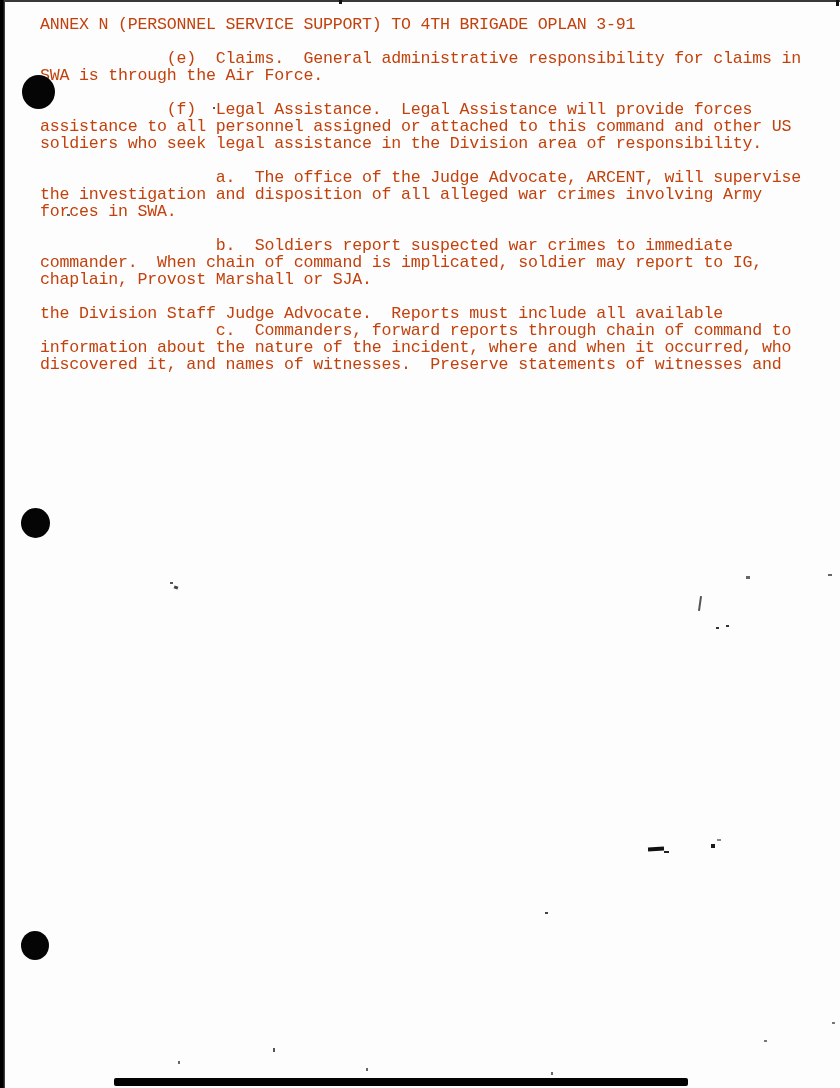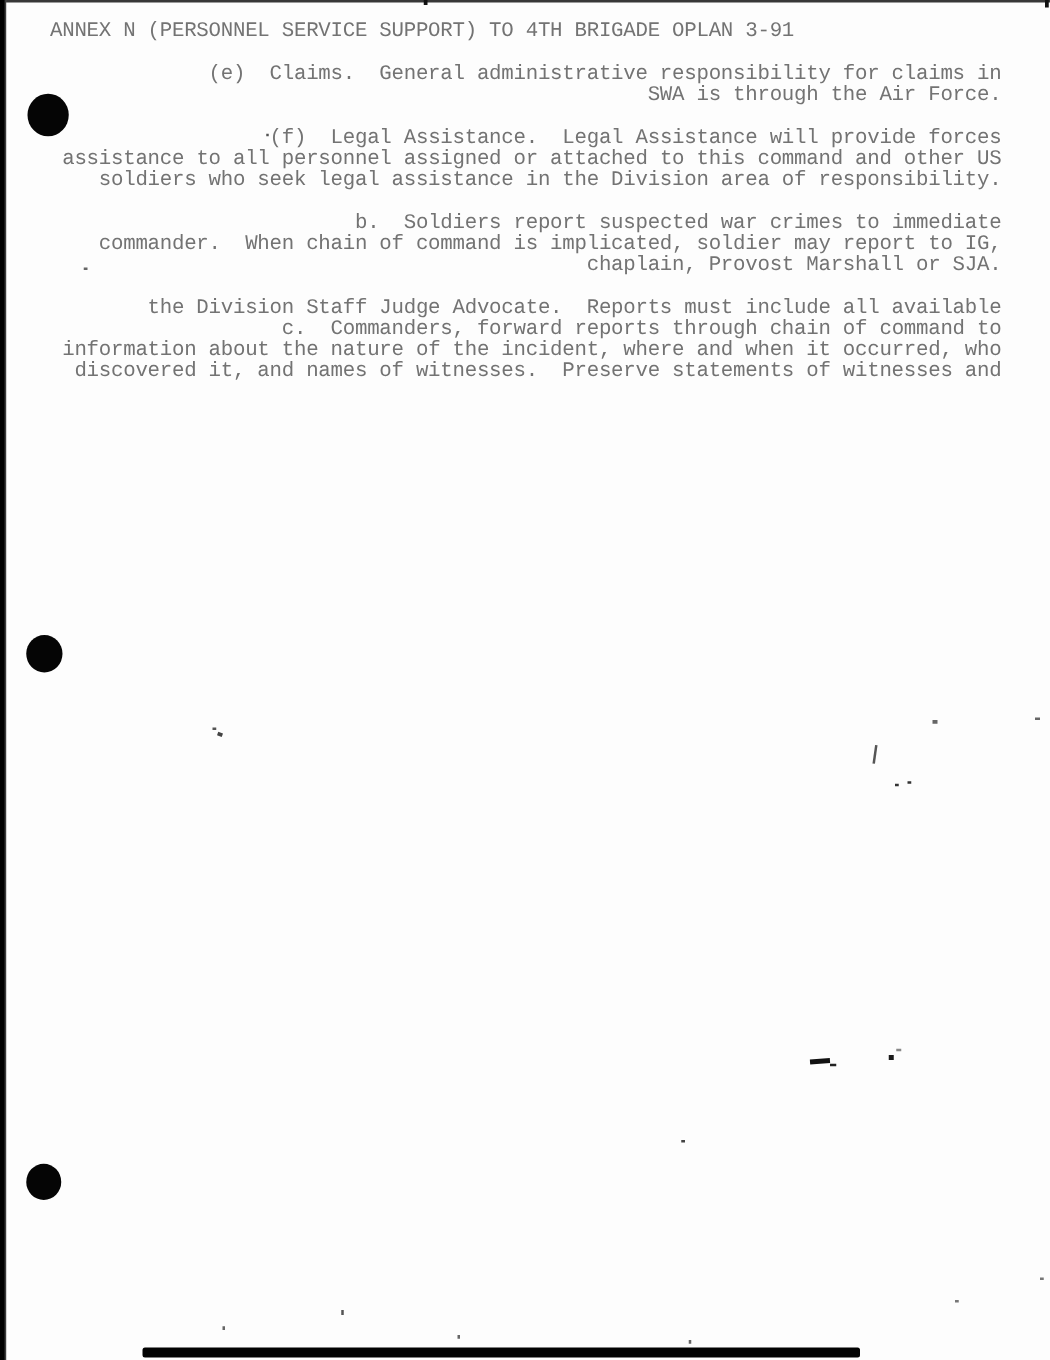--- a/index.html
+++ b/index.html
@@ -12,28 +12,28 @@
     position: relative;
     width: 840px; height: 1088px;
     background: #fdfdfd;
     font-family: "Liberation Mono", "DejaVu Sans Mono", monospace;
   }
   .doc {
     position: absolute;
     top: 16px; left: 40px;
     font-size: 16.6px;
     line-height: 17px;
-    color: #737373;
+    color: #c2410c;
     letter-spacing: -0.2px;
   }
   .line {
     white-space: pre;
     height: 17px;
   }
-  .para { margin-top: 17px; text-align: right; }
+  .para { margin-top: 17px; }
   .punch {
     position: absolute;
     background: #050505;
     border-radius: 50%;
   }
   .edge-left {
     position: absolute;
     left: 0; top: 0;
     width: 5px; height: 1088px;
     background: linear-gradient(to right, #000000 60%, #555555);
@@ -66,20 +66,25 @@
   <div class="para">
         <div class="line">             (e)  Claims.  General administrative responsibility for claims in</div>
         <div class="line">SWA is through the Air Force.</div>
       </div>
       <div class="para">
         <div class="line">             (f)  Legal Assistance.  Legal Assistance will provide forces</div>
         <div class="line">assistance to all personnel assigned or attached to this command and other US</div>
         <div class="line">soldiers who seek legal assistance in the Division area of responsibility.</div>
       </div>
       <div class="para">
+        <div class="line">                  a.  The office of the Judge Advocate, ARCENT, will supervise</div>
+        <div class="line">the investigation and disposition of all alleged war crimes involving Army</div>
+        <div class="line">forces in SWA.</div>
+      </div>
+      <div class="para">
         <div class="line">                  b.  Soldiers report suspected war crimes to immediate</div>
         <div class="line">commander.  When chain of command is implicated, soldier may report to IG,</div>
         <div class="line">chaplain, Provost Marshall or SJA.</div>
       </div>
       <div class="para">
         <div class="line">the Division Staff Judge Advocate.  Reports must include all available</div>
         <div class="line">                  c.  Commanders, forward reports through chain of command to</div>
         <div class="line">information about the nature of the incident, where and when it occurred, who</div>
         <div class="line">discovered it, and names of witnesses.  Preserve statements of witnesses and</div>
       </div>

